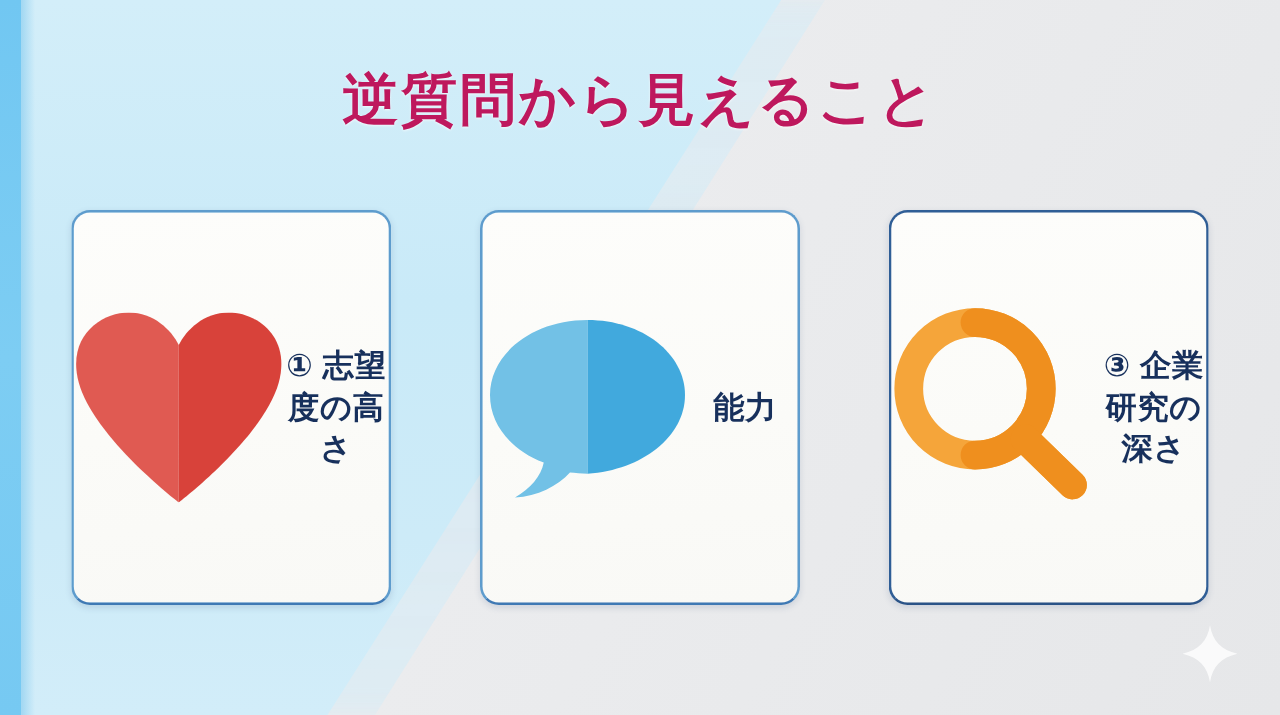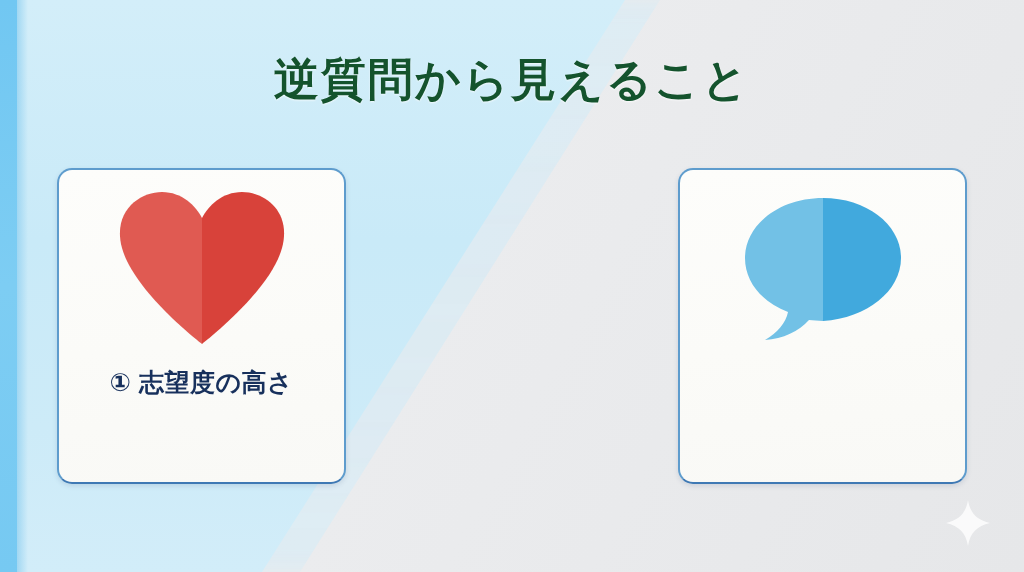--- a/index.html
+++ b/index.html
@@ -71,48 +71,48 @@
   
   .title {
     position: absolute;
     left: 0;
     top: 50px;
     width: 1024px;
     text-align: center;
     font-size: 45px;
     font-weight: bold;
     letter-spacing: 2px;
-    color: #14532d;
+    color: #be185d;
     text-shadow: 0 1px 2px rgba(255,255,255,.75);
     white-space: nowrap;
   }
 
   
   .cards {
     position: absolute;
     left: 57px;
     top: 168px;
     width: 910px;
     height: 316px;
     display: flex;
     justify-content: space-between;
   }
 
   .card {
     position: relative;
-    width: 289px;
+    width: 256px;
     height: 316px;
     box-sizing: border-box;
     border: 2px solid #5e9ccd;
     border-bottom-color: #3f79b4;
     border-radius: 15px;
     background: linear-gradient(175deg, #fdfdfb 0%, #fbfbf8 55%, #f9f9f6 100%);
     box-shadow: 0 2px 5px rgba(60,90,130,.16);
     display: flex;
-    flex-direction: column;
+    flex-direction: row;
     align-items: center;
   }
   .card.card-3 { border-color: #2f5e96; border-bottom-color: #2a5387; }
 
   .icon-slot {
     height: 196px;
     width: 100%;
     display: flex;
     align-items: center;
     justify-content: center;
@@ -166,18 +166,36 @@
 
     <div class="card card-2">
       <div class="icon-slot">
         <svg class="bubble" viewBox="0 0 168 152">
           <path d="M84 6 C40 6 6 33 6 66 C6 90 23 110 49 120 C47 131 38 141 26 148
                    C44 147 60 139 70 128 C74 128 79 129 84 129 L84 6 Z" fill="#72c1e6"></path>
           <path d="M84 6 C128 6 162 33 162 66 C162 99 128 126 84 129 L84 6 Z" fill="#41a9dd"></path>
         </svg>
       </div>
       <div class="card-label">
+        <div>能力</div>
       </div>
     </div>
 
+    <div class="card card-3">
+      <div class="icon-slot">
+        <svg class="glass" viewBox="0 0 168 160">
+          <g fill="none" stroke="#f5a53a" stroke-width="23" stroke-linecap="round">
+            <circle cx="67" cy="65" r="53"></circle>
+            <line x1="107" y1="105" x2="145" y2="142"></line>
+          </g>
+          <g fill="none" stroke="#ef8f1e" stroke-width="23" stroke-linecap="round">
+            <path d="M67 12 A53 53 0 0 1 67 118"></path>
+            <line x1="107" y1="105" x2="145" y2="142"></line>
+          </g>
+        </svg>
+      </div>
+      <div class="card-label">
+        <div>③ 企業研究の深さ</div>
+      </div>
+    </div>
 
   </div>
 </div>
 
 </body></html>

